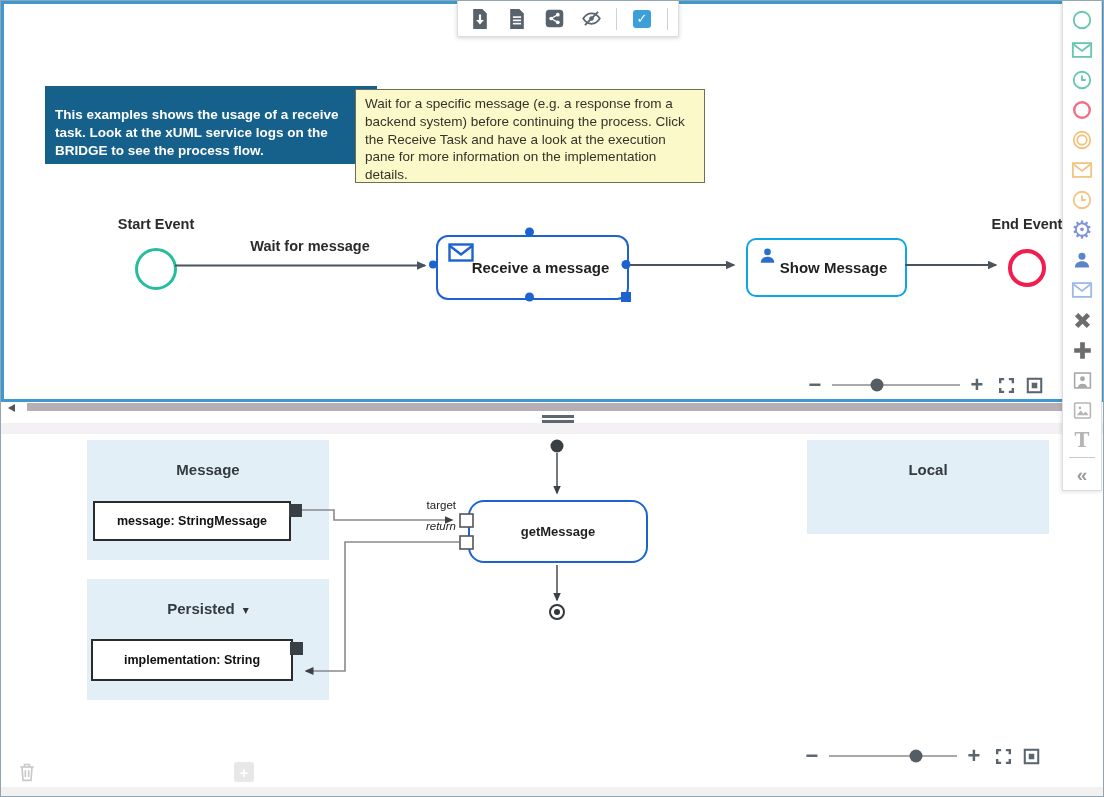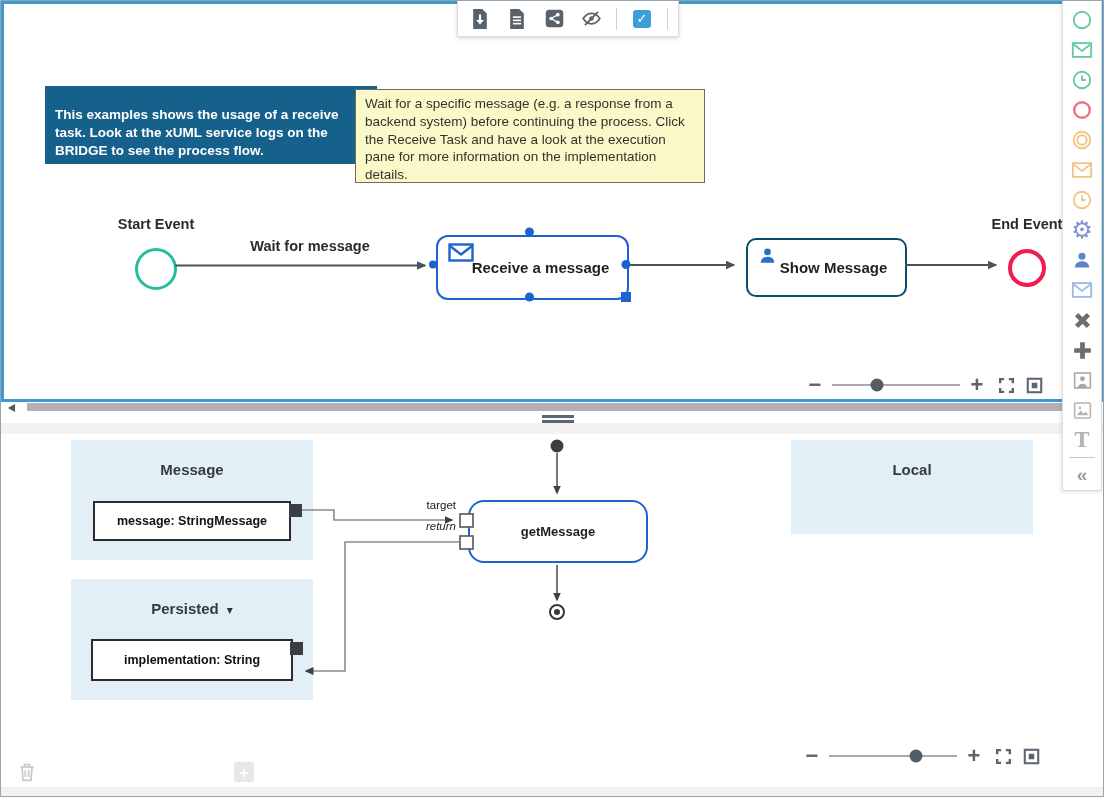--- a/index.html
+++ b/index.html
@@ -13,21 +13,21 @@
             font-size:13.5px;font-weight:bold;line-height:1.32;padding:20px 10px;}
   .note-box{position:absolute;left:351px;top:85px;width:350px;height:94px;background:#fbf8c9;border:1.5px solid #6e6e57;
             color:#33332a;font-size:13.5px;line-height:1.32;padding:5px 9px;}
   .bpmn-label{position:absolute;font-size:14.5px;font-weight:bold;color:#2b2b2b;text-align:center;}
   .start-circle{position:absolute;left:131px;top:244px;width:42px;height:42px;border:3px solid #25bd9b;border-radius:50%;background:#fff;}
   .end-circle{position:absolute;left:1004px;top:245px;width:38px;height:38px;border:4.5px solid #f21c4f;border-radius:50%;background:#fff;}
   .task{position:absolute;background:#fff;display:flex;align-items:center;justify-content:center;
         font-size:15px;font-weight:bold;color:#1f1f1f;}
   .task .task-icon{position:absolute;left:10px;top:6px;}
   .receive-task{left:432px;top:231px;width:193px;height:65px;border:2.5px solid #1d63cf;border-radius:12px;}
-  .user-task{left:742px;top:234px;width:161px;height:59px;border:2px solid #0c4a6e;border-radius:10px;}
+  .user-task{left:742px;top:234px;width:161px;height:59px;border:2px solid #0ea5e9;border-radius:10px;}
 
   
   .toolbar{position:absolute;left:456px;top:0;height:36px;background:#fff;border:1px solid #ddd;border-top:none;
            box-shadow:0 1px 4px rgba(0,0,0,.18);display:flex;align-items:center;padding:0 10px;gap:13px;z-index:40;}
   .tb-btn{width:24px;height:24px;display:flex;align-items:center;justify-content:center;cursor:pointer;}
   .tb-sep{width:1px;height:22px;background:#d0d0d0;}
   .checkbox{width:18px;height:18px;background:#3d9fd9;border-radius:3px;color:#fff;font-size:13px;font-weight:bold;
             display:flex;align-items:center;justify-content:center;}
 
   
@@ -43,21 +43,21 @@
   .scroll-row{position:absolute;left:0;top:401px;width:1104px;height:12px;background:#fff;}
   .scroll-left{position:absolute;left:7px;top:2px;width:0;height:0;border-top:4px solid transparent;border-bottom:4px solid transparent;border-right:7px solid #555;}
   .scroll-thumb{position:absolute;left:26px;top:1px;width:1036px;height:8px;background:#b6b0b6;}
   .handle-row{position:absolute;left:0;top:413px;width:1104px;height:9px;background:#fff;}
   .drag-handle{position:absolute;left:541px;top:1px;width:32px;height:8px;cursor:row-resize;}
   .drag-handle div{height:2.5px;background:#5d6772;margin-bottom:2.5px;}
   .gray-strip{position:absolute;left:0;top:422px;width:1104px;height:11px;background:#f3f1f3;}
 
   
   .bottom-pane{position:absolute;left:0;top:433px;width:1104px;height:364px;background:#fff;}
-  .panel{position:absolute;background:#e3eff7;}
+  .panel{position:absolute;background:#e3eff7;margin-left:16px;}
   .panel-title{text-align:center;font-size:15px;font-weight:bold;color:#333a40;margin-top:21px;}
   .p-message{left:70px;top:6px;width:242px;height:120px;}
   .p-persisted{left:70px;top:145px;width:242px;height:121px;}
   .p-local{left:790px;top:6px;width:242px;height:94px;}
   .caret{display:inline-block;margin-left:8px;font-size:12px;color:#333;}
   .obj-box{position:absolute;background:#fff;border:2px solid #2b2b2b;display:flex;align-items:center;justify-content:center;
            font-size:12.5px;font-weight:bold;color:#111;}
   .b-message{left:92px;top:67px;width:198px;height:40px;}
   .b-persisted{left:90px;top:205px;width:202px;height:42px;}
   .action-node{position:absolute;left:467px;top:66px;width:180px;height:63px;border:2px solid #1d63cf;border-radius:16px;background:#fff;

